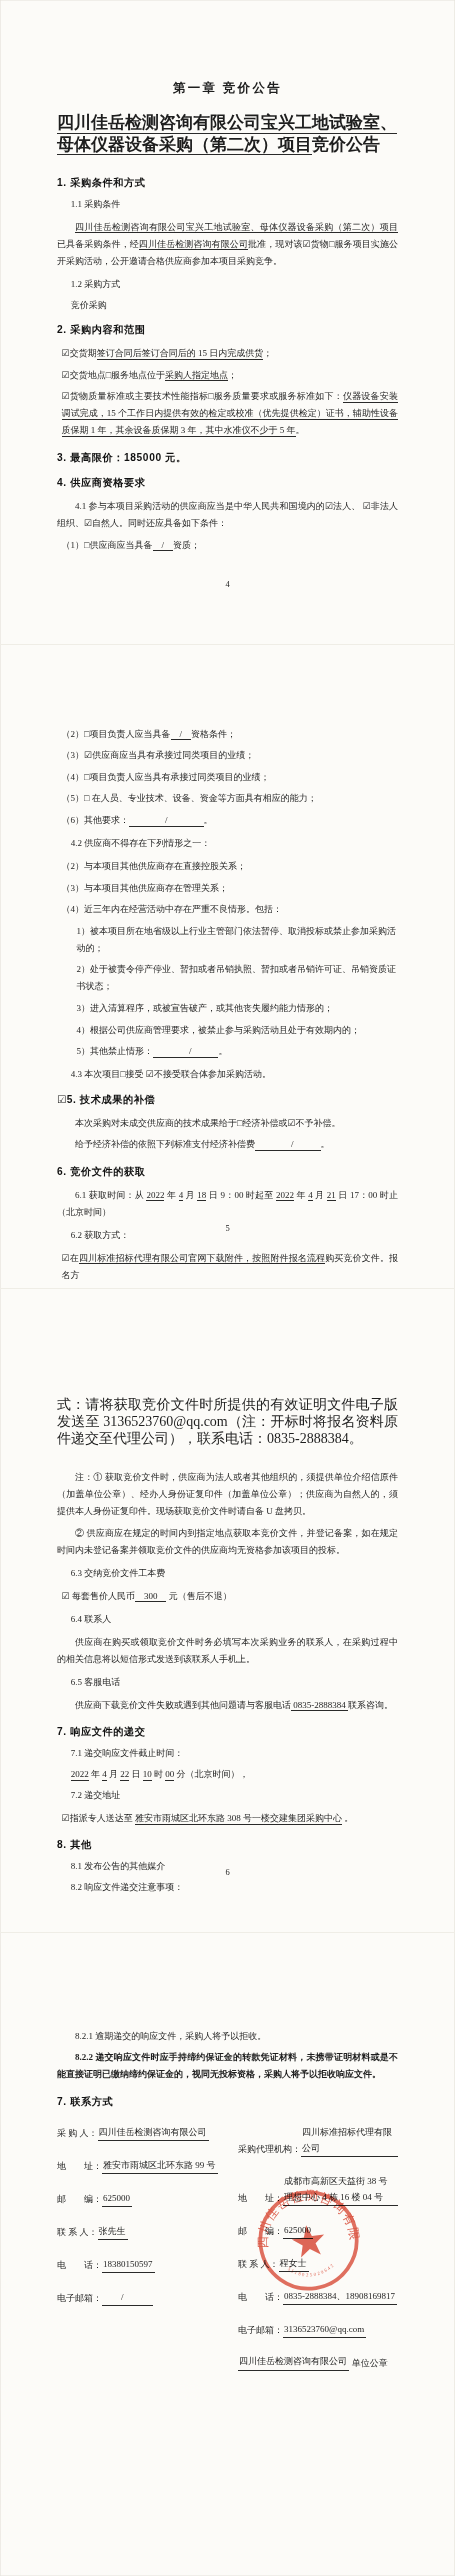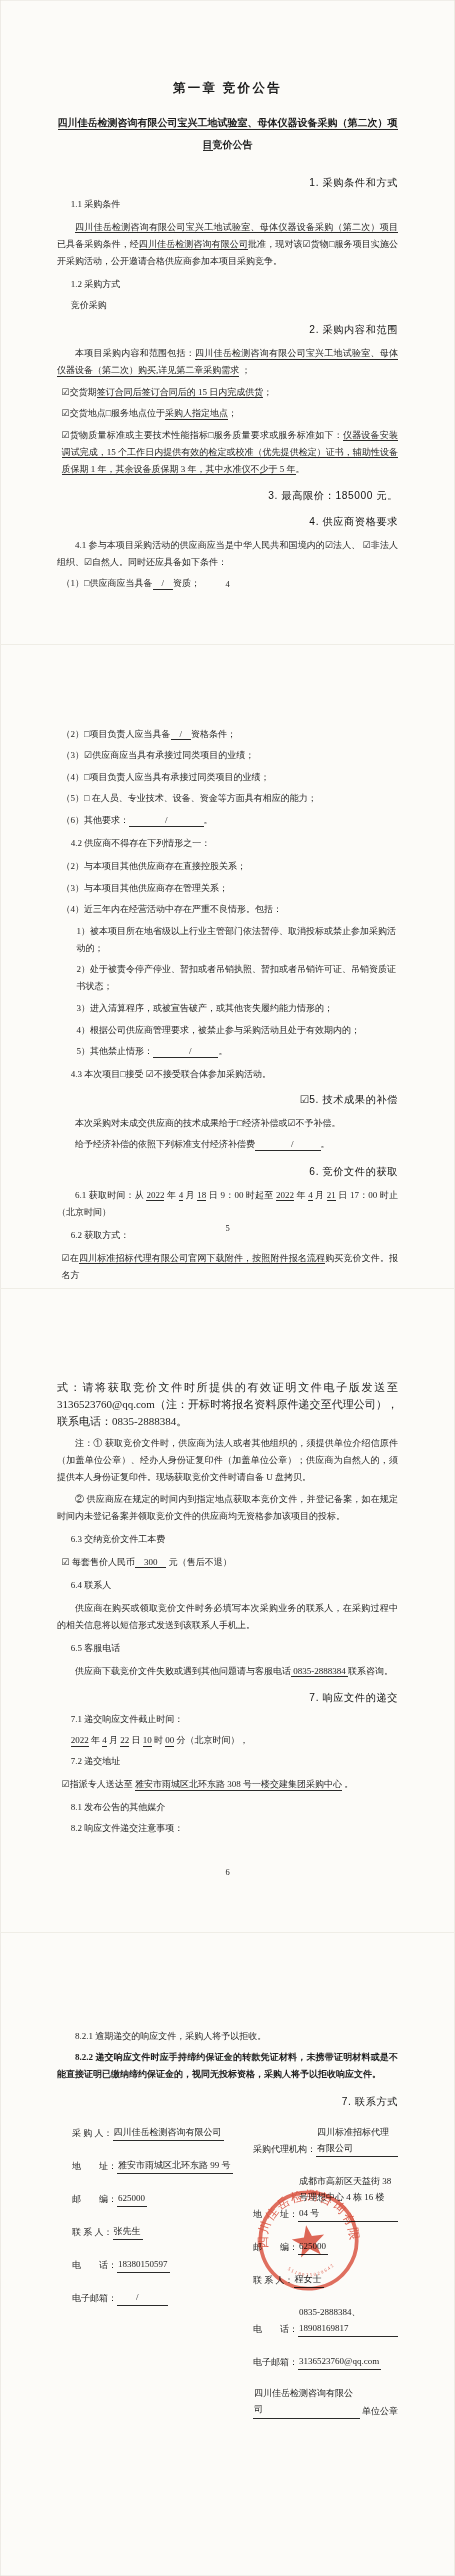--- a/index.html
+++ b/index.html
@@ -15,42 +15,42 @@
     overflow:hidden;
   }
   .page{position:relative;width:455px;box-sizing:border-box;}
   .page + .page{border-top:0.6px solid #efede6;}
   .blk{margin:0 0 5.7px 0;}
   .chapter{
     text-align:center;font-size:12.5px;font-weight:bold;
     letter-spacing:2.3px;margin:0 0 15px 0;
   }
   .title{
-    text-align:center;font-size:10px;font-weight:bold;
+    text-align:left;font-size:17px;font-weight:bold;
     line-height:21.6px;margin:0 0 20.5px 0;
   }
   .h1{
     font-family:"Liberation Sans","DejaVu Sans",sans-serif;
-    font-weight:normal;font-size:10.2px;letter-spacing:0.6px;
-    margin:11.4px 0 8px 0;color:#111;text-align:right;
+    font-weight:bold;font-size:10.2px;letter-spacing:0.6px;
+    margin:11.4px 0 8px 0;color:#111;
   }
   .sub{font-size:9px;margin:8px 0;padding-left:13.7px;}
   .p{font-size:9px;line-height:17px;text-indent:18px;margin:4.6px 0;text-align:justify;}
-  .pcont{font-size:11px;line-height:17px;margin:5px 0;text-align:justify;}
+  .pcont{font-size:14px;line-height:17px;margin:22px 0;text-align:justify;}
   .li{font-size:9px;line-height:17px;margin:4.6px 0;padding-left:4.6px;text-align:justify;}
   .sub2{font-size:9px;line-height:17px;margin:4.6px 0;padding-left:19.4px;}
   .u{border-bottom:0.6px solid #2a2a2a;padding-bottom:0.6px;box-decoration-break:clone;-webkit-box-decoration-break:clone;}
   .b{font-weight:bold;}
   .pagenum{
     position:absolute;left:0;bottom:55px;width:100%;
     text-align:center;font-size:8.5px;color:#222;
   }
   
   .contact{display:flex;margin-top:15px;font-size:9px;}
-  .ccol-left{width:181px;flex:none;margin-left:15px;}
+  .ccol-left{width:181px;flex:none;}
   .ccol-right{flex:1;}
   .crow{display:flex;align-items:flex-end;margin-bottom:15.4px;line-height:16px;}
   .clabel{white-space:pre;flex:none;}
   .cval{border-bottom:0.6px solid #2a2a2a;padding:0 2.3px 0.6px 1.1px;min-width:23px;}
   .csuf{white-space:pre;}
   
   .seal{
     position:absolute;left:255px;top:254px;width:107px;height:107px;
     mix-blend-mode:multiply;opacity:.88;
     transform:rotate(-9deg);
@@ -63,21 +63,20 @@
 <div id="doc">
     <div class="page" style="height: 644px; padding-top: 80px; padding-left: 57px; padding-right: 57px;">
       <div class="blk chapter"><span>第一章  竞价公告</span></div>
       <div class="blk title"><span class="u">四川佳岳检测咨询有限公司宝兴工地试验室、母体仪器设备采购（第二次）项目</span><span>竞价公告</span></div>
       <div class="blk h1"><span>1. 采购条件和方式</span></div>
       <div class="blk sub"><span>1.1 采购条件</span></div>
       <div class="blk p"><span class="u">四川佳岳检测咨询有限公司宝兴工地试验室、母体仪器设备采购（第二次）项目</span><span>已具备采购条件，经</span><span class="u">四川佳岳检测咨询有限公司</span><span>批准，现对该☑货物□服务项目实施公开采购活动，公开邀请合格供应商参加本项目采购竞争。</span></div>
       <div class="blk sub"><span>1.2 采购方式</span></div>
       <div class="blk sub"><span>竞价采购</span></div>
       <div class="blk h1"><span>2. 采购内容和范围</span></div>
-      <div class="blk p"><span>本项目采购内容和范围包括：</span><span class="u">四川佳岳检测咨询有限公司宝兴工地试验室、母体仪器设备（第二次）购买,详见第二章采购需求</span><span> ；</span></div>
       <div class="blk li"><span>☑交货期</span><span class="u">签订合同后签订合同后的 15 日内完成供货</span><span>；</span></div>
       <div class="blk li"><span>☑交货地点□服务地点位于</span><span class="u">采购人指定地点</span><span>；</span></div>
       <div class="blk li"><span>☑货物质量标准或主要技术性能指标□服务质量要求或服务标准如下：</span><span class="u">仪器设备安装调试完成，15 个工作日内提供有效的检定或校准（优先提供检定）证书，辅助性设备质保期 1 年，其余设备质保期 3 年，其中水准仪不少于 5 年</span><span>。</span></div>
       <div class="blk h1"><span>3. 最高限价：185000 元。</span></div>
       <div class="blk h1"><span>4. 供应商资格要求</span></div>
       <div class="blk p"><span>4.1 参与本项目采购活动的供应商应当是中华人民共和国境内的☑法人、 ☑非法人组织、☑自然人。同时还应具备如下条件：</span></div>
       <div class="blk li"><span>（1）□供应商应当具备</span><span class="u">　/　</span><span>资质；</span></div>
       <div class="pagenum">4</div>
     </div>
     <div class="page" style="height: 644px; padding-top: 76px; padding-left: 57px; padding-right: 57px;">
@@ -113,20 +112,21 @@
       <div class="blk li"><span>☑ 每套售价人民币</span><span class="u">　300　</span><span> 元（售后不退）</span></div>
       <div class="blk sub"><span>6.4 联系人</span></div>
       <div class="blk p"><span>供应商在购买或领取竞价文件时务必填写本次采购业务的联系人，在采购过程中的相关信息将以短信形式发送到该联系人手机上。</span></div>
       <div class="blk sub"><span>6.5 客服电话</span></div>
       <div class="blk p"><span>供应商下载竞价文件失败或遇到其他问题请与客服电话</span><span class="u"> 0835-2888384 </span><span>联系咨询。</span></div>
       <div class="blk h1"><span>7. 响应文件的递交</span></div>
       <div class="blk sub"><span>7.1 递交响应文件截止时间：</span></div>
       <div class="blk sub"><span class="u">2022</span><span> 年 </span><span class="u">4</span><span> 月 </span><span class="u">22</span><span> 日 </span><span class="u">10</span><span> 时 </span><span class="u">00</span><span> 分（北京时间），</span></div>
       <div class="blk sub"><span>7.2 递交地址</span></div>
       <div class="blk li"><span>☑指派专人送达至 </span><span class="u">雅安市雨城区北环东路 308 号一楼交建集团采购中心</span><span> 。</span></div>
+      <div class="blk h1"><span>8. 其他</span></div>
       <div class="blk sub"><span>8.1 发布公告的其他媒介</span></div>
       <div class="blk sub"><span>8.2 响应文件递交注意事项：</span></div>
       <div class="pagenum">6</div>
     </div>
     <div class="page" style="height: 828px; padding-top: 90px; padding-left: 57px; padding-right: 57px;">
       <div class="blk p"><span>8.2.1 逾期递交的响应文件，采购人将予以拒收。</span></div>
       <div class="blk p"><span class="b">8.2.2 递交响应文件时应手持缔约保证金的转款凭证材料，未携带证明材料或是不能直接证明已缴纳缔约保证金的，视同无投标资格，采购人将予以拒收响应文件。</span></div>
       <div class="blk h1"><span>7. 联系方式</span></div>
       <div class="contact">
         <div class="ccol-left">

